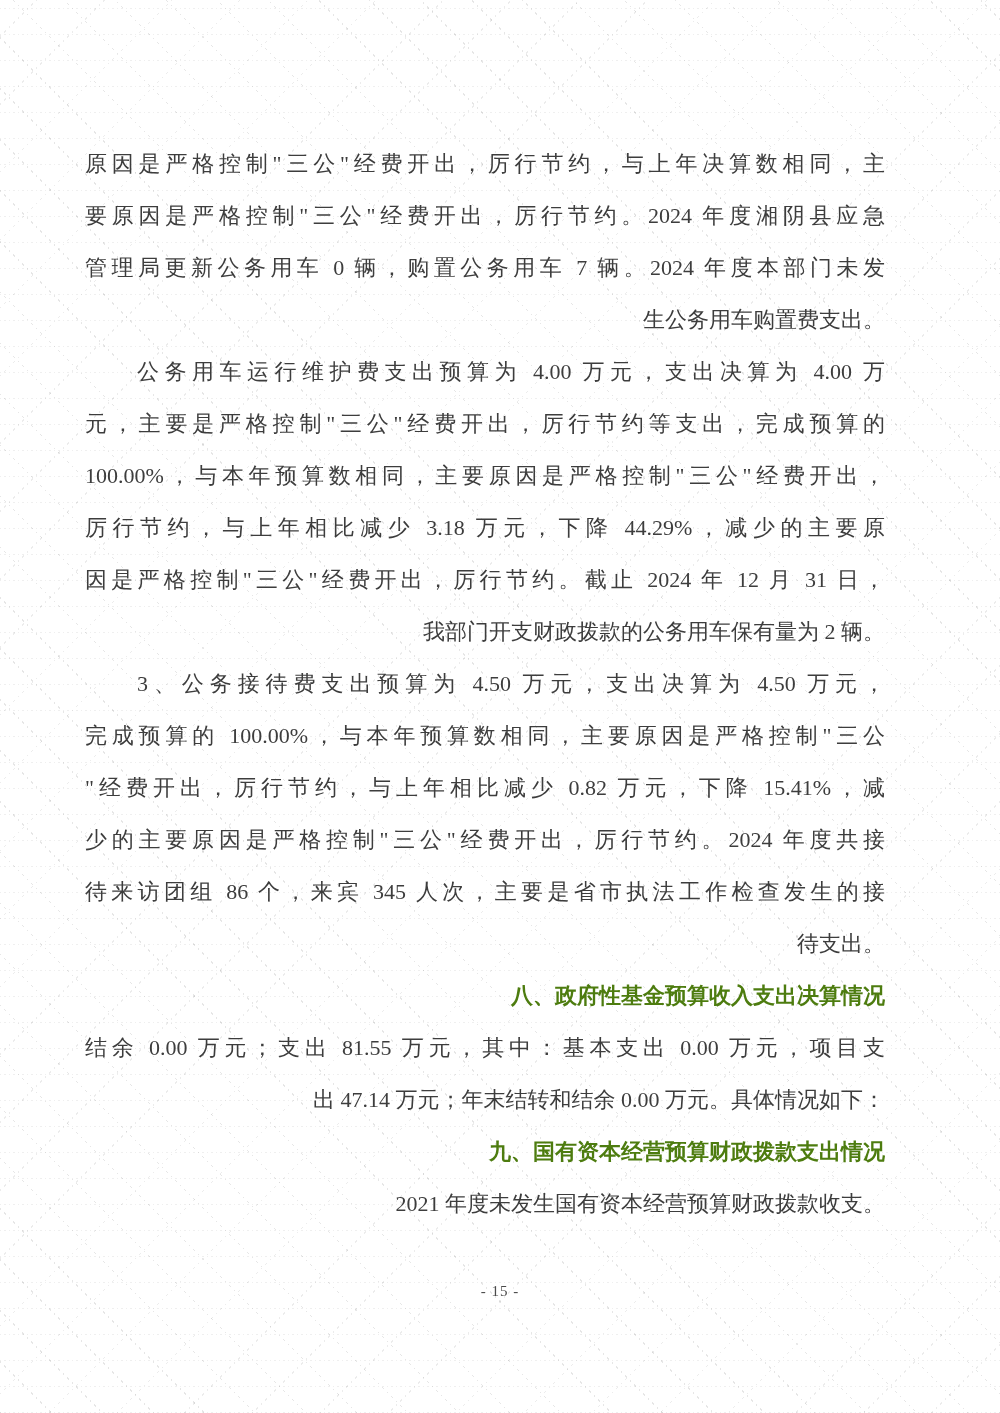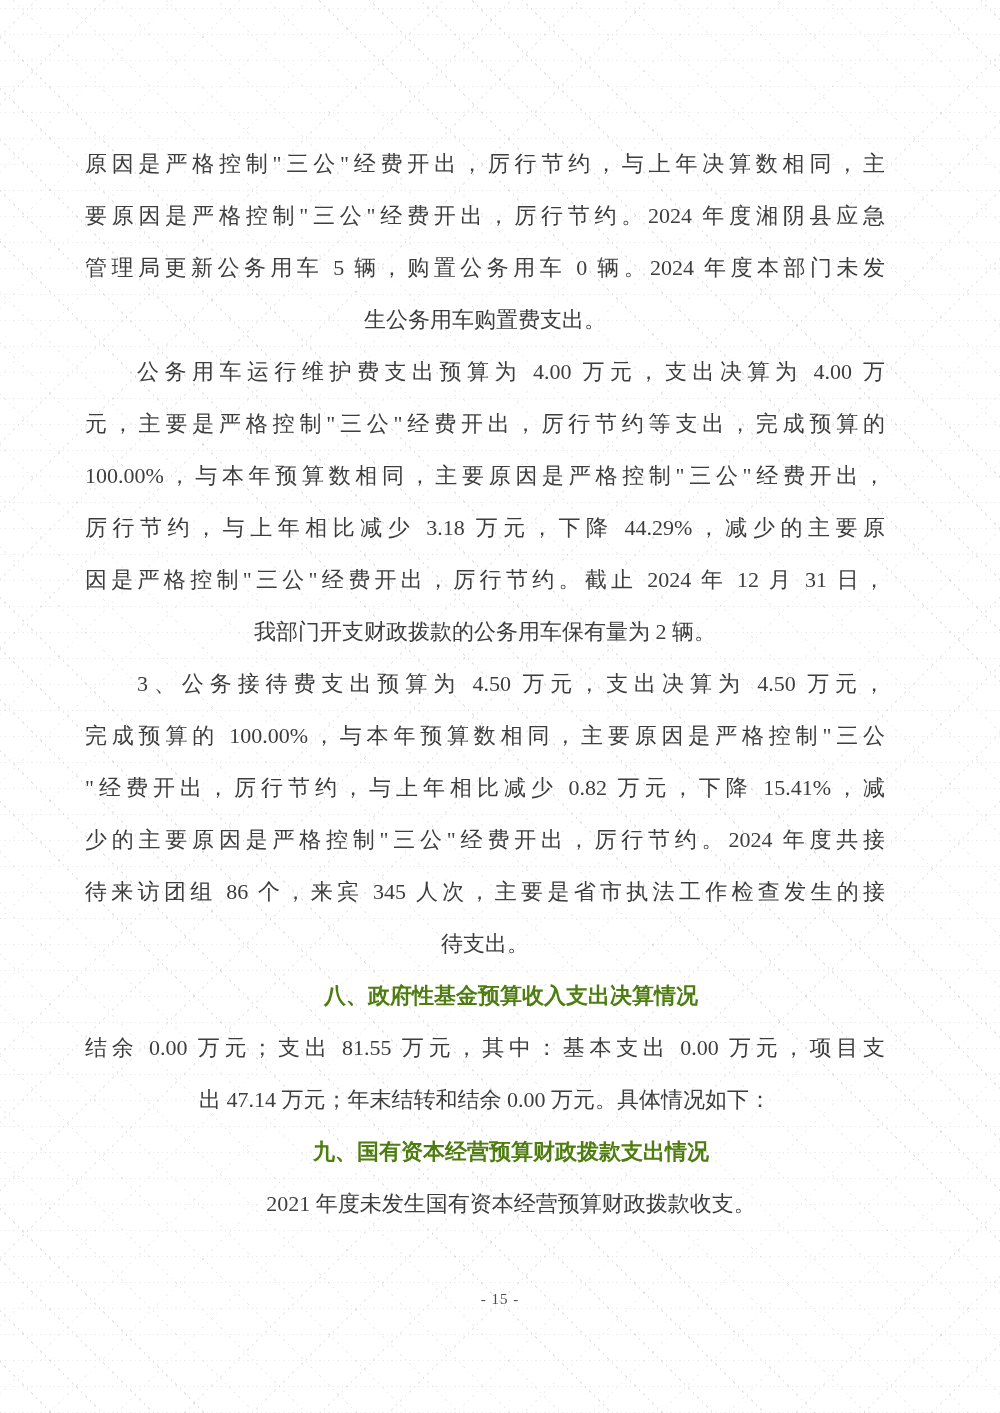--- a/index.html
+++ b/index.html
@@ -31,21 +31,21 @@
     position: absolute;
     top: 138px;
     left: 85px;
     right: 115px;
   }
   .line {
     height: 52px;
     line-height: 52px;
     font-size: 22px;
     color: #3d3d3d;
-    text-align: center;
+    text-align: right;
     overflow: hidden;
     white-space: normal;
   }
   .j {               
     text-align: justify;
     text-align-last: justify;
   }
   .i { padding-left: 52px; }   
   .b {                          
     font-weight: bold;
@@ -53,32 +53,31 @@
   }
   .page-footer {
     position: absolute;
     top: 1283px;
     left: 0;
     width: 1000px;
     text-align: center;
     font-size: 15px;
     letter-spacing: 1px;
     color: #4a4a4a;
-    margin-top: 8px;
   }
 </style>
 </head>
 <body>
 
 <div class="pattern-overlay"></div>
 
 <div class="text-block">
   <div class="line j">原因是严格控制"三公"经费开出，厉行节约，与上年决算数相同，主</div>
   <div class="line j">要原因是严格控制"三公"经费开出，厉行节约。2024 年度湘阴县应急</div>
-  <div class="line j">管理局更新公务用车 5 辆，购置公务用车 0 辆。2024 年度本部门未发</div>
+  <div class="line j">管理局更新公务用车 0 辆，购置公务用车 7 辆。2024 年度本部门未发</div>
   <div class="line">生公务用车购置费支出。</div>
   <div class="line j i">公务用车运行维护费支出预算为 4.00 万元，支出决算为 4.00 万</div>
   <div class="line j">元，主要是严格控制"三公"经费开出，厉行节约等支出，完成预算的</div>
   <div class="line j">100.00%，与本年预算数相同，主要原因是严格控制"三公"经费开出，</div>
   <div class="line j">厉行节约，与上年相比减少 3.18 万元，下降 44.29%，减少的主要原</div>
   <div class="line j">因是严格控制"三公"经费开出，厉行节约。截止 2024 年 12 月 31 日，</div>
   <div class="line">我部门开支财政拨款的公务用车保有量为 2 辆。</div>
   <div class="line j i">3、公务接待费支出预算为 4.50 万元，支出决算为 4.50 万元，</div>
   <div class="line j">完成预算的 100.00%，与本年预算数相同，主要原因是严格控制"三公</div>
   <div class="line j">"经费开出，厉行节约，与上年相比减少 0.82 万元，下降 15.41%，减</div>

